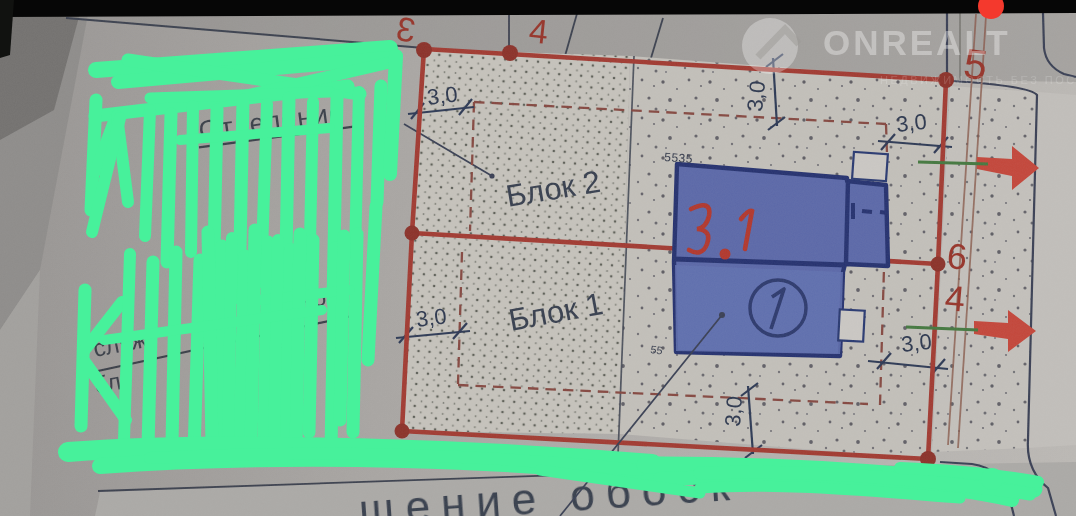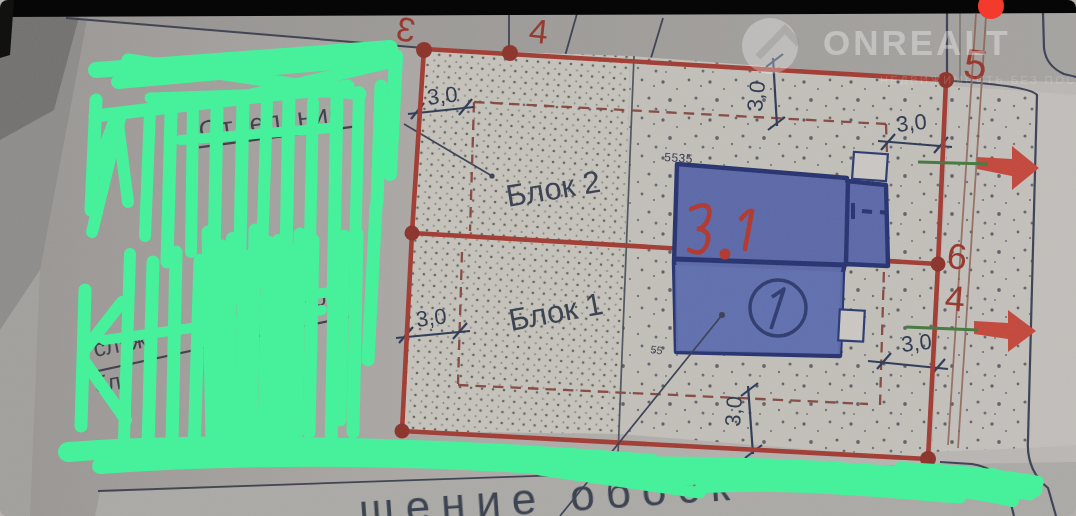--- a/index.html
+++ b/index.html
@@ -1,17 +1,17 @@
 <!DOCTYPE html>
 <html><head>
 <meta charset="utf-8">
 <style>
   html,body{margin:0;padding:0;background:#b4b1ae;}
   #stage{position:relative;width:1076px;height:516px;overflow:hidden;
-    font-family:"Liberation Sans", sans-serif;border-radius:8px;}
+    font-family:"Liberation Sans", sans-serif;}
   svg{display:block}
 </style>
 </head>
 <body>
 <div id="stage">
 <svg width="1076" height="516" viewBox="0 0 1076 516">
 <defs>
   <linearGradient id="paper" x1="0" y1="0" x2="1" y2="0">
     <stop offset="0" stop-color="#999694"></stop>
     <stop offset="0.35" stop-color="#a9a6a3"></stop>

